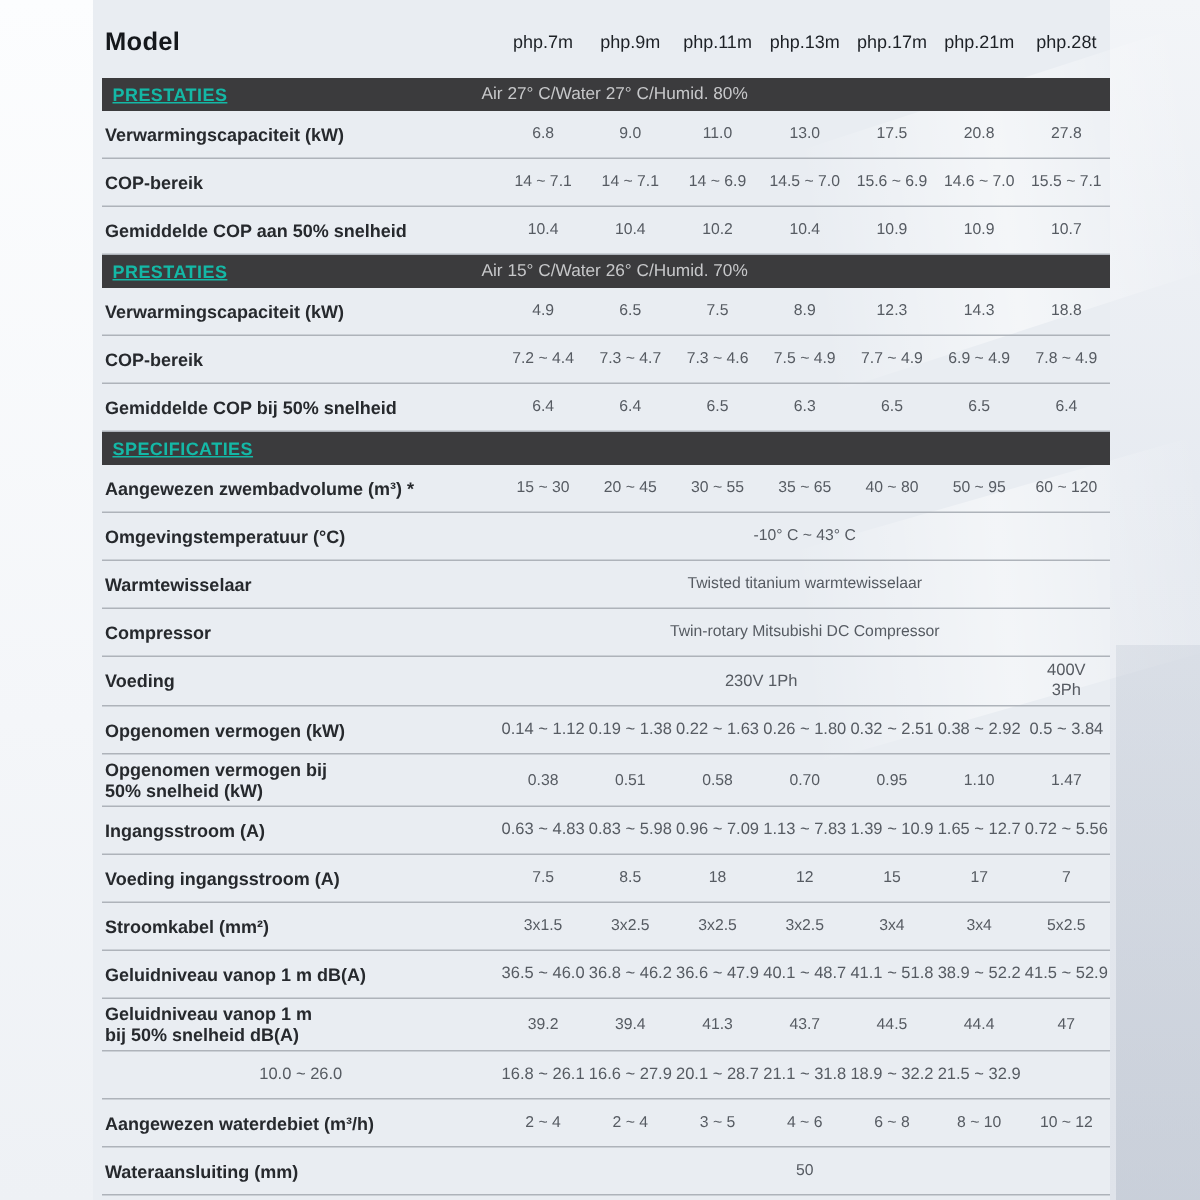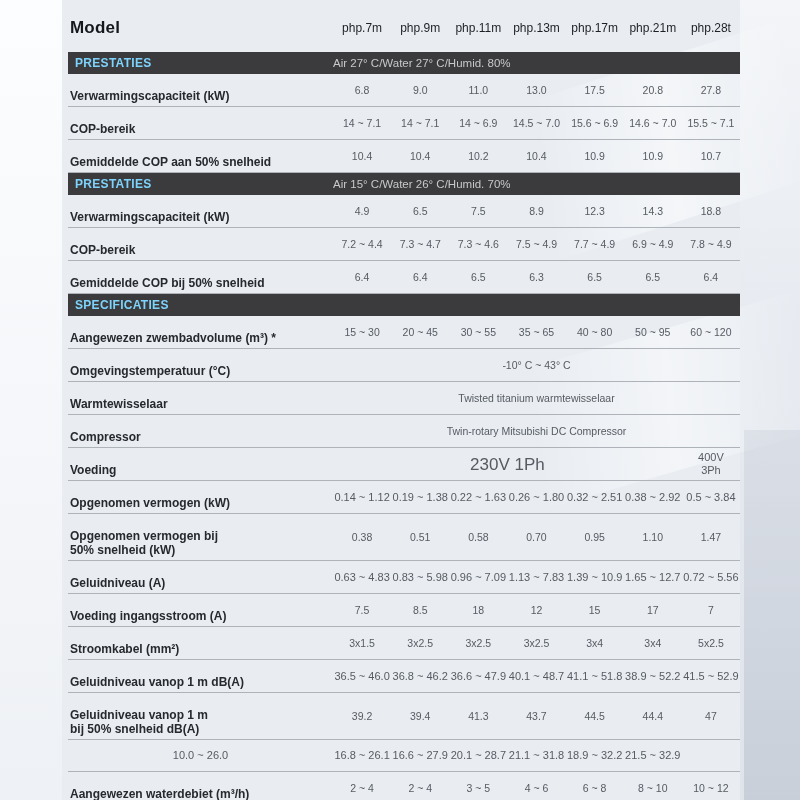--- a/index.html
+++ b/index.html
@@ -26,33 +26,33 @@
   .content{position:absolute;left:68px;top:10px;width:672px;}
 
   
   .model-row{display:grid;grid-template-columns:265px repeat(7,1fr);align-items:center;
     padding:8px 0 14px 0;}
   .model-title{font-size:17px;font-weight:bold;color:#15181c;letter-spacing:.2px;padding-left:2px;}
   .model-name{font-size:12px;font-weight:normal;color:#1d2126;text-align:center;white-space:nowrap;}
 
   
   .section-bar{display:flex;align-items:center;background:#3b3b3d;height:22px;color:#fff;}
-  .section-title{font-size:12px;font-weight:bold;letter-spacing:.3px;padding-left:7px;color:#7dd3fc;}
-  .section-cond{font-size:11.5px;color:#c7c8ca;position:absolute;left:265px;}
+  .section-title{font-size:12px;font-weight:bold;letter-spacing:.3px;padding-left:7px;color:#14b8a6;text-decoration:underline;}
+  .section-cond{font-size:11.5px;color:#c7c8ca;position:absolute;left:253px;}
   .section-bar{position:relative;}
 
   
   .t-row{display:grid;grid-template-columns:265px repeat(7,1fr);align-items:center;
     border-bottom:1px solid #aeb3ba;min-height:25px;padding:3px 0;}
   .t-label{font-size:12px;font-weight:bold;color:#26292d;padding-left:2px;line-height:14px;
-    white-space:pre-line;margin-top:12px;}
+    white-space:pre-line;}
   .t-val{font-size:10.5px;color:#565b62;text-align:center;line-height:13px;white-space:pre-line;}
   .t-val.small{font-size:11px;}
   .t-span{grid-column:2 / span 7;}
-  .t-span6{grid-column:2 / span 6;font-size:17px;}
+  .t-span6{grid-column:2 / span 6;font-size:11px;}
   .t-last{font-size:11px;}
 </style>
 </head>
 <body>
 
 <div class="bg-left-strip"></div>
 <div class="bg-right"></div>
 <div class="bg-diag1"></div>
 <div class="bg-diag2"></div>
 <div class="bg-block-br"></div>
@@ -184,21 +184,21 @@
 50% snelheid (kW)</div>
         <div class="t-val">0.38</div>
         <div class="t-val">0.51</div>
         <div class="t-val">0.58</div>
         <div class="t-val">0.70</div>
         <div class="t-val">0.95</div>
         <div class="t-val">1.10</div>
         <div class="t-val">1.47</div>
       </div>
       <div class="t-row">
-        <div class="t-label">Geluidniveau (A)</div>
+        <div class="t-label">Ingangsstroom (A)</div>
         <div class="t-val small">0.63 ~ 4.83</div>
         <div class="t-val small">0.83 ~ 5.98</div>
         <div class="t-val small">0.96 ~ 7.09</div>
         <div class="t-val small">1.13 ~ 7.83</div>
         <div class="t-val small">1.39 ~ 10.9</div>
         <div class="t-val small">1.65 ~ 12.7</div>
         <div class="t-val small">0.72 ~ 5.56</div>
       </div>
       <div class="t-row">
         <div class="t-label">Voeding ingangsstroom (A)</div>

